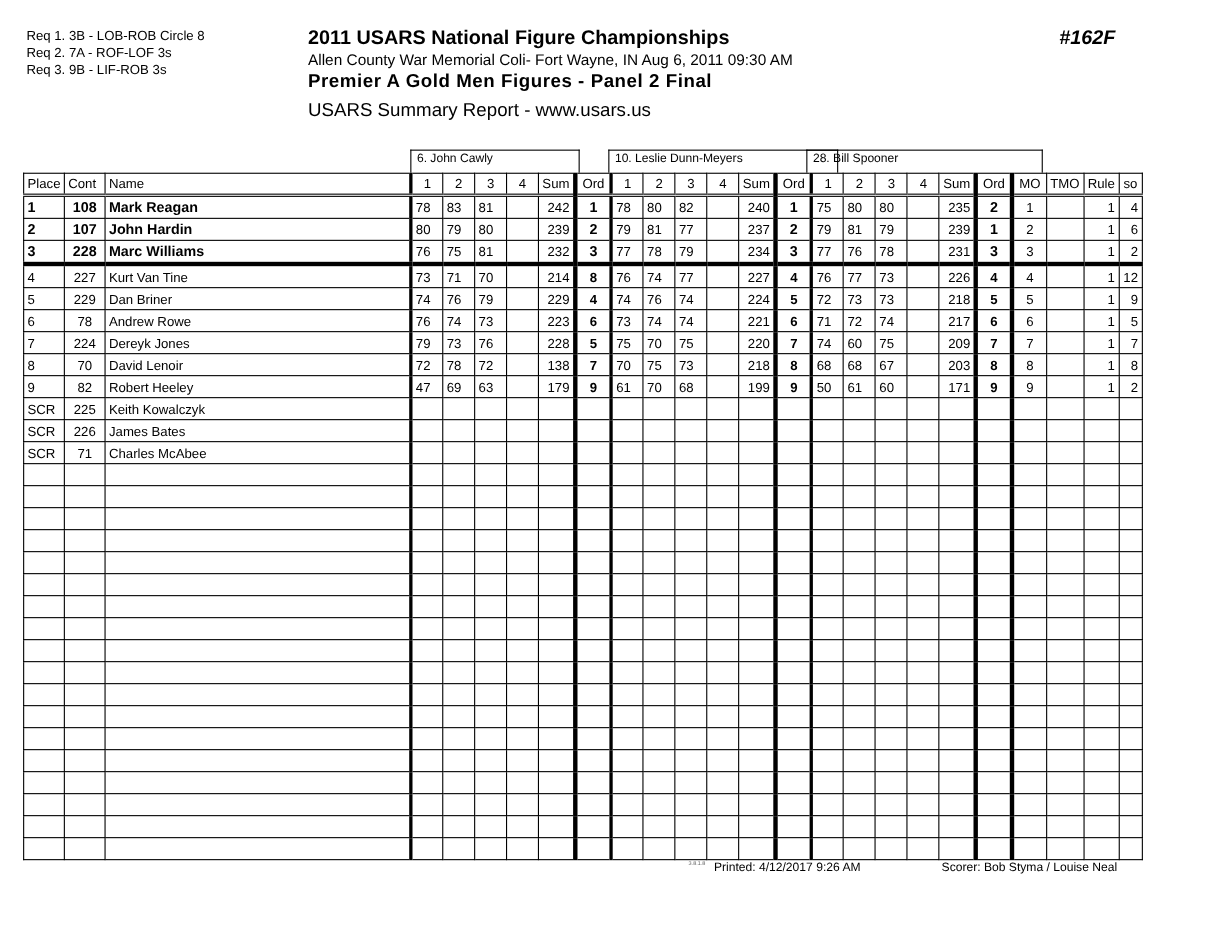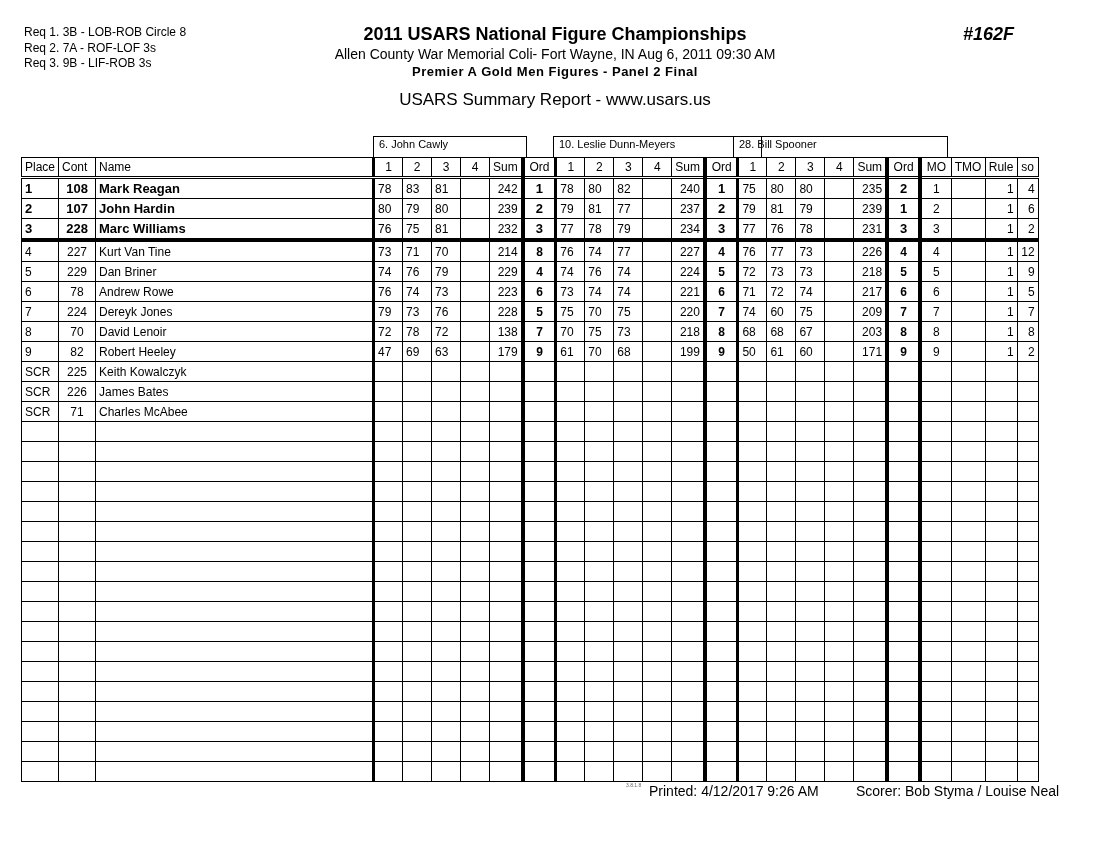--- a/index.html
+++ b/index.html
@@ -1,40 +1,40 @@
 <!DOCTYPE html>
 <html><head>
 <meta charset="utf-8">
 <style>
   html, body { margin:0; padding:0; background:#ffffff; }
   body { width:1100px; height:850px; position:relative; overflow:hidden; font-family:"Liberation Sans", sans-serif; color:#000; }
   .reqs { position:absolute; left:24px; top:25px; font-size:12px; line-height:15.5px; }
-  .hdr { position:absolute; left:280px; width:550px; text-align:center; }
+  .hdr { position:absolute; left:280px; width:550px; }
   .h1 { top:24px; font-size:18px; font-weight:bold; }
   .h2 { top:46px; font-size:14px; }
-  .h3 { top:64px; font-size:13px; font-weight:bold; letter-spacing:0.5px; }
+  .h3 { top:64px; font-size:17px; font-weight:bold; letter-spacing:0.5px; }
   .h4 { top:90px; font-size:17px; }
   .evno { position:absolute; left:963px; top:24px; font-size:18px; font-weight:bold;font-style:italic; }
 
   table.grid { position:absolute; left:21px; top:157px; border-collapse:collapse; font-size:12px; table-layout:fixed; }
   table.grid td { border:1px solid #000; height:19px; padding:0 3px; white-space:nowrap; overflow:hidden; }
   table.grid tr.hrow td { height:18px; }
   .c { text-align:center; }
   .r { text-align:right; }
   .ord { border-left:4px solid #000 !important; font-weight:bold; text-align:center; }
   .judge-start { border-left:3px solid #000 !important; }
   .mo { border-left:4px solid #000 !important; text-align:center; }
   .top3 td { font-weight:bold; font-size:13px; }
   .top3 td.sc { font-weight:normal; font-size:12px; }
   tr.cut td { border-top:4px solid #000; }
   tr.hrow td { border-bottom:3px double #000; }
 
   .jhead { position:absolute; top:136px; height:21px; border:1px solid #000; border-bottom:none; font-size:11px; padding-left:5px; box-sizing:border-box; line-height:14px; }
 
-  .foot { position:absolute; top:783px; font-size:14px; }
+  .foot { position:absolute; top:783px; font-size:11px; }
   .ver { position:absolute; left:626px; top:782px; font-size:5px; color:#666; }
 </style>
 </head>
 <body>
 
 <div class="reqs">
   <div>Req  1.  3B - LOB-ROB Circle 8</div>
   <div>Req  2.  7A - ROF-LOF 3s</div>
   <div>Req  3.  9B - LIF-ROB 3s</div>
 </div>

